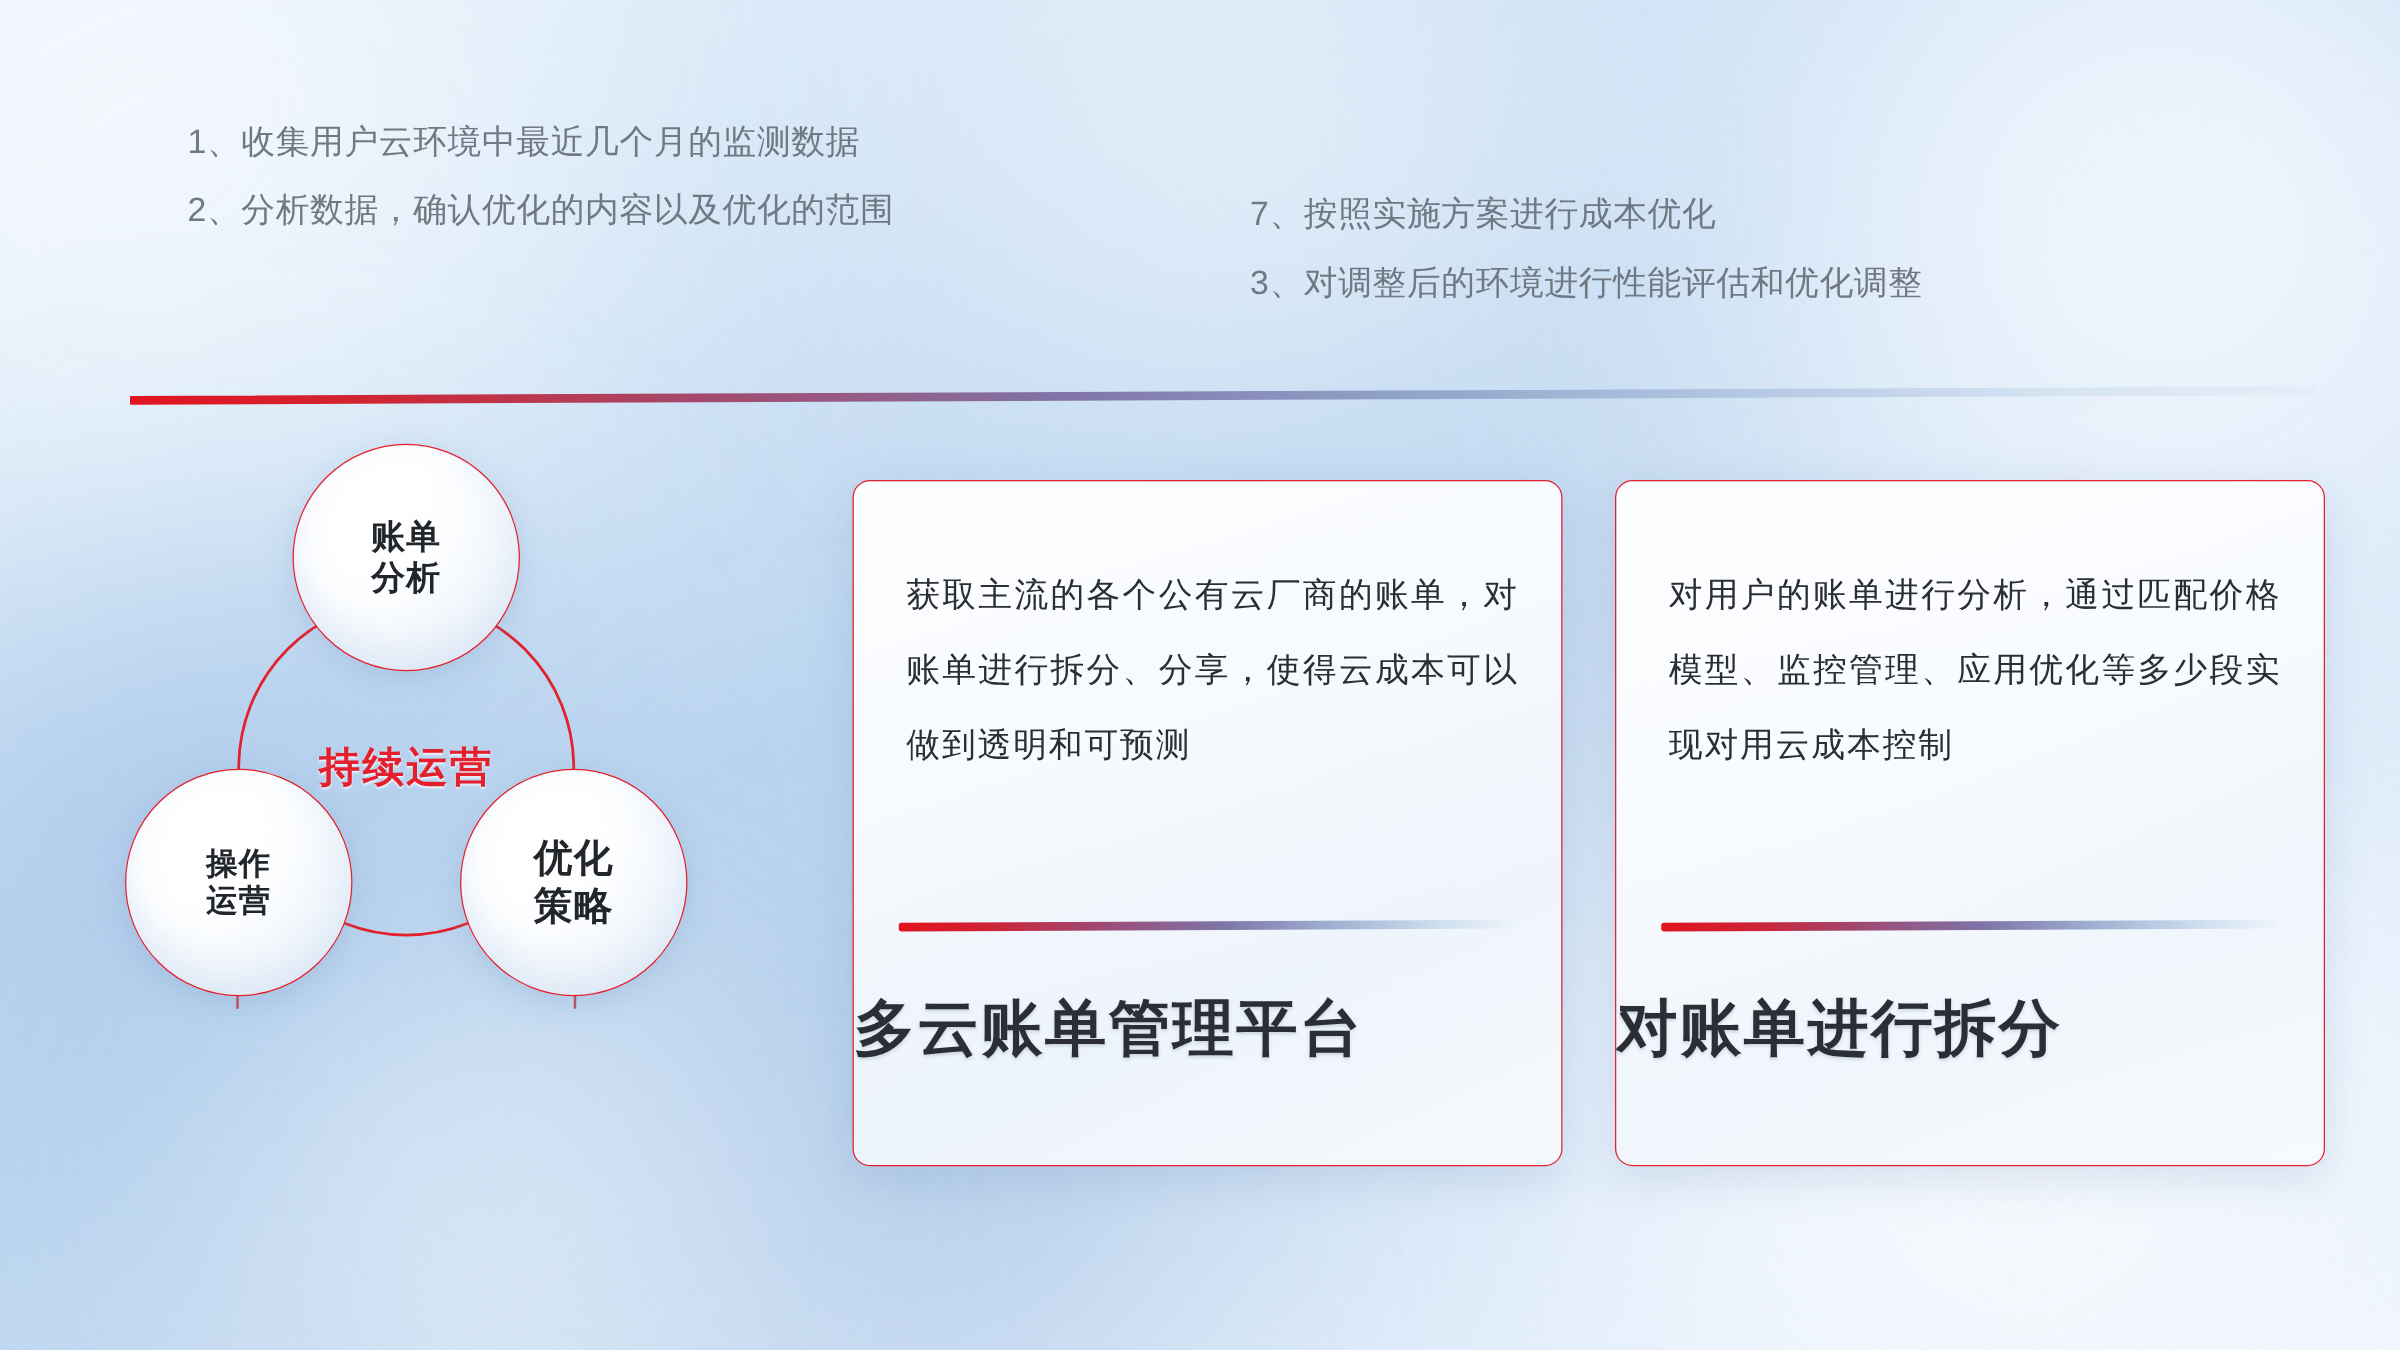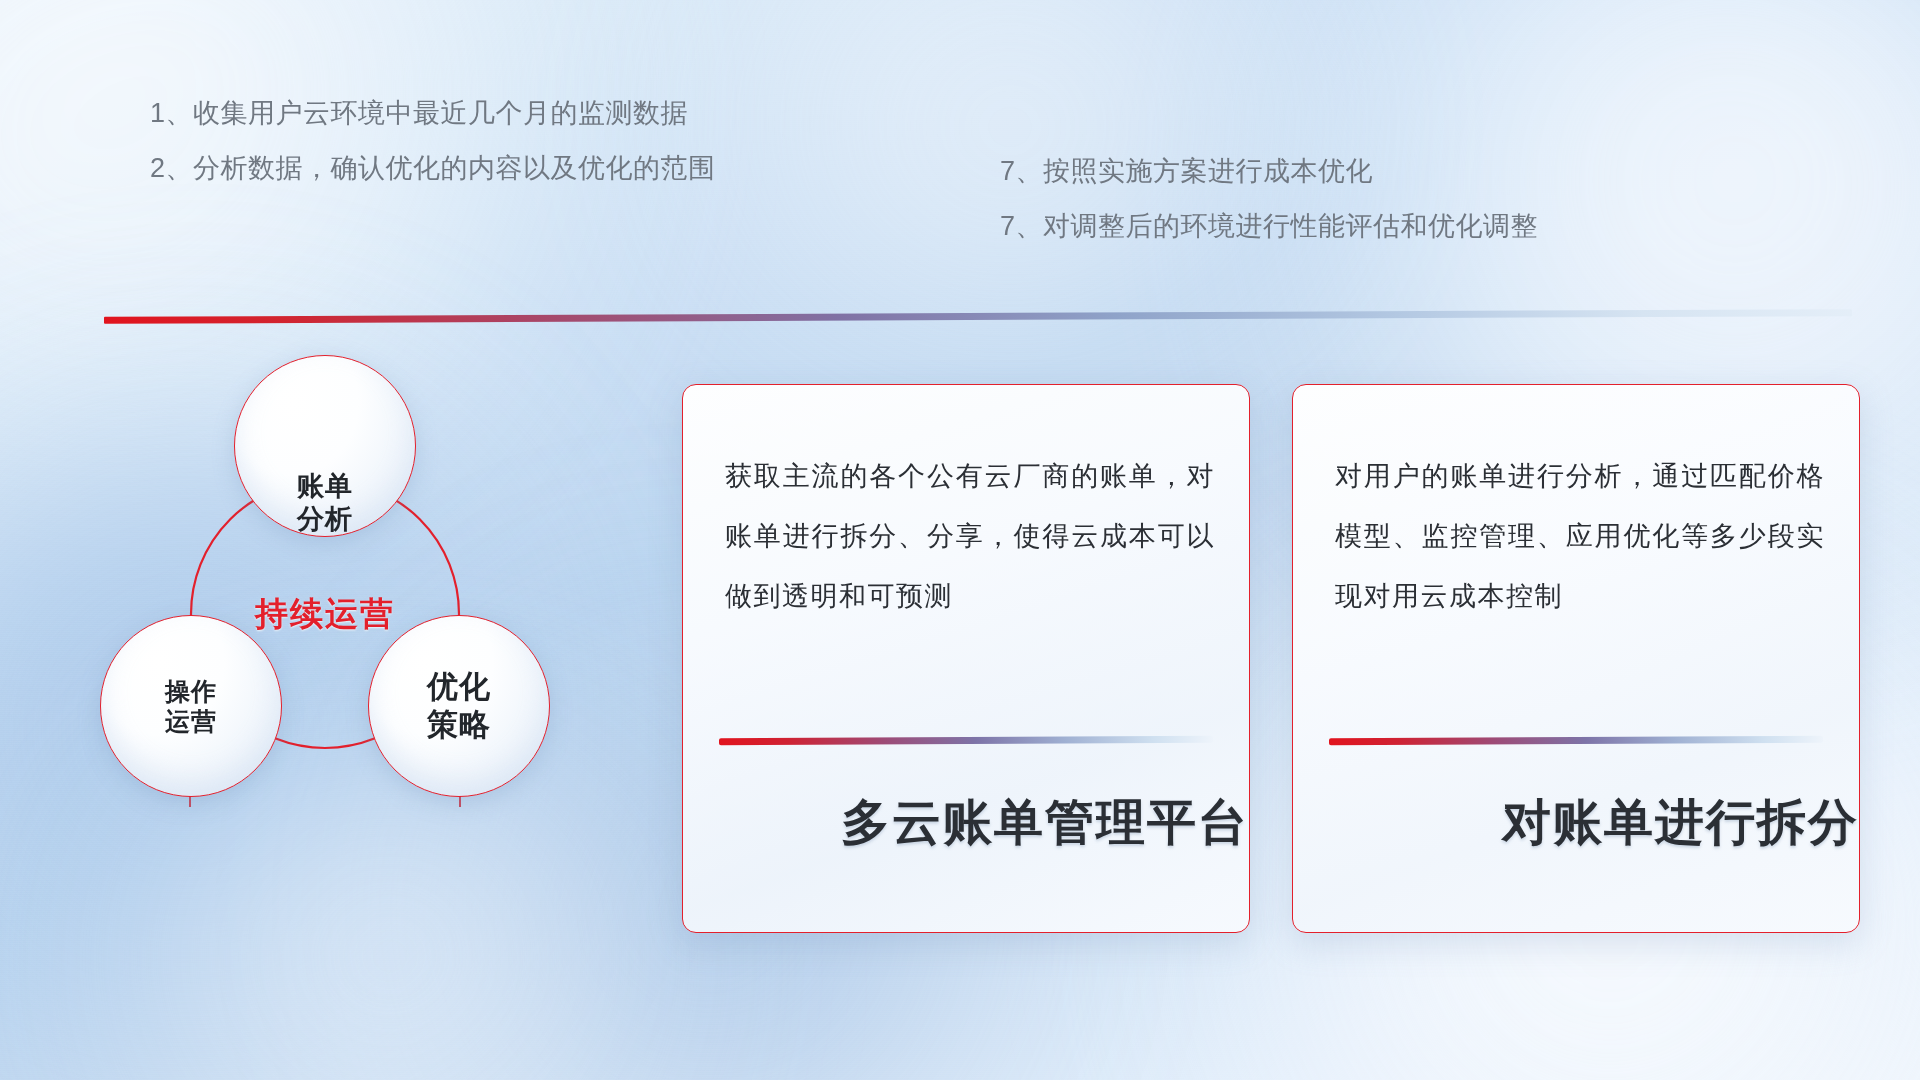--- a/index.html
+++ b/index.html
@@ -89,21 +89,21 @@
     box-shadow:0 6px 22px rgba(120,150,190,.28), inset 0 -14px 26px rgba(200,218,238,.42);
     display:flex; flex-direction:column;
     align-items:center; justify-content:center;
     color:#22262b;
     font-weight:bold;
     line-height:1.22;
     text-align:center;
     font-size:27px;
     letter-spacing:1px;
   }
-  #bubble-top    { left:134px; top:0px;   width:182px; height:182px;justify-content:flex-end; }
+  #bubble-top    { left:134px; top:0px;   width:182px; height:182px; }
   #bubble-left   { left:0px;   top:260px; width:182px; height:182px; font-size:25px; }
   #bubble-right  { left:268px; top:260px; width:182px; height:182px; font-size:31px; }
 
   #venn-center {
     position:absolute;
     left:132px; top:166px; width:186px; height:186px;
     display:flex; flex-direction:row;
     align-items:center; justify-content:center;
     color:#e3202c;
     font-weight:bold;
@@ -142,21 +142,21 @@
     top:352px;
     height:7px;
     background:linear-gradient(90deg,#e1141e 0%, #cf2233 14%, #9c4c78 34%, #7d74a8 52%, #9fb0d2 70%, #cfe0f0 88%, #eef4fb 100%);
     border-radius:2px;
     transform:skewY(-0.3deg);
   }
   .card-title {
     position:absolute;
     left:0; right:0;
     top:405px;
-    text-align:right;
+    text-align:left;
     font-size:49px;
     font-weight:bold;
     color:#2b2f35;
     letter-spacing:2px;
     text-shadow:0 2px 3px rgba(150,170,195,.45);
   }
 </style>
 </head>
 <body>
 
@@ -172,21 +172,21 @@
   <div class="grain"></div>
 </div>
 
 <div class="bullets" id="bullets-left">
   <div class="line">1、收集用户云环境中最近几个月的监测数据</div>
   <div class="line">2、分析数据，确认优化的内容以及优化的范围</div>
 </div>
 
 <div class="bullets" id="bullets-right">
   <div class="line">7、按照实施方案进行成本优化</div>
-  <div class="line">7、对调整后的环境进行性能评估和优化调整</div>
+  <div class="line">3、对调整后的环境进行性能评估和优化调整</div>
 </div>
 
 <div id="divider"></div>
 
 <div id="venn">
 
   <svg width="530" height="590" viewBox="0 0 530 590">
 
     <circle cx="225" cy="259" r="134" fill="none" stroke="#e3202c" stroke-width="2.2"></circle>
 

